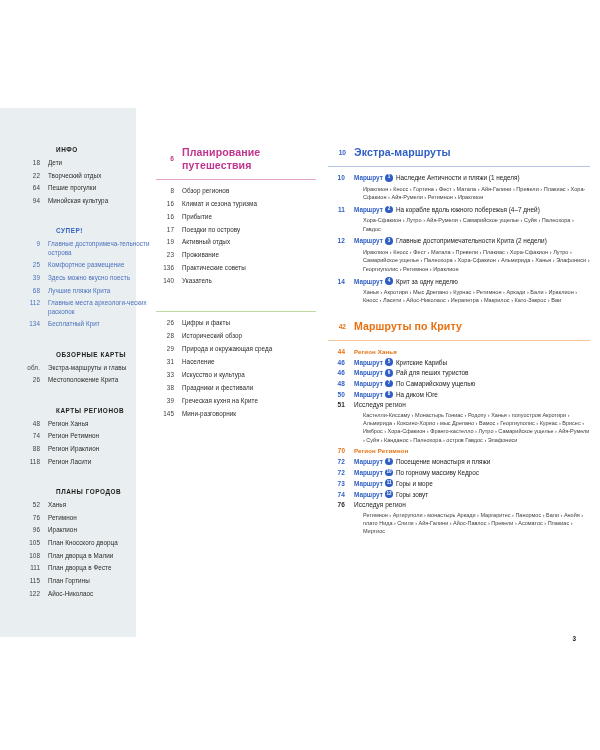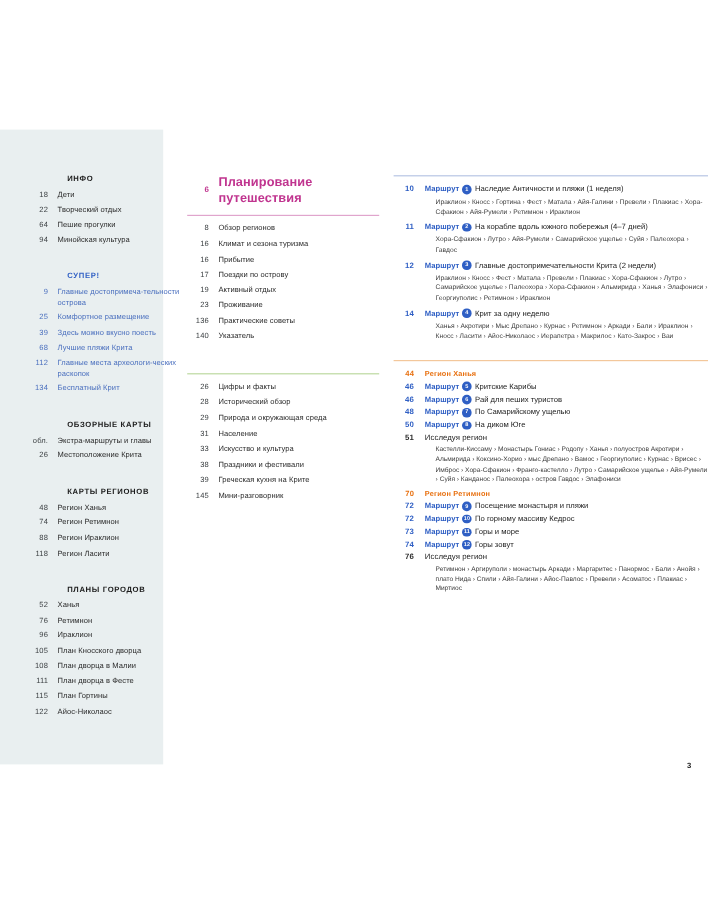--- a/index.html
+++ b/index.html
@@ -351,20 +351,24 @@
         </div>
         <div class="row">
           <div class="num">145</div>
           <div class="lbl">Мини-разговорник</div>
         </div>
       </div>
     </div>
 
   <div class="col" id="col-right">
       <div class="section sec-blue">
+        <div class="sec-head">
+          <div class="sec-num">10</div>
+          <div class="sec-title">Экстра-маршруты</div>
+        </div>
         <div class="rule"></div>
         <div class="xroute">
           <div class="route-row">
             <div class="num">10</div>
             <span class="route-word">Маршрут</span>
             <span class="badge">1</span>
             <span class="route-name">Наследие Античности и пляжи (1 неделя)</span>
           </div>
           <div class="itin">Ираклион › Кносс › Гортина › Фест › Матала › Айя-Галини › Превели › Плакиас › Хора-Сфакион › Айя-Румели › Ретимнон › Ираклион</div>
         </div>
@@ -390,20 +394,24 @@
           <div class="route-row">
             <div class="num">14</div>
             <span class="route-word">Маршрут</span>
             <span class="badge">4</span>
             <span class="route-name">Крит за одну неделю</span>
           </div>
           <div class="itin">Ханья › Акротири › Мыс Дрепано › Курнас › Ретимнон › Аркади › Бали › Ираклион › Кносс › Ласити › Айос-Николаос › Иерапетра › Макрилос › Като-Закрос › Ваи</div>
         </div>
       </div>
       <div class="section sec-orange">
+        <div class="sec-head">
+          <div class="sec-num">42</div>
+          <div class="sec-title">Маршруты по Криту</div>
+        </div>
         <div class="rule"></div>
         <div class="region-block">
           <div class="region-label">
             <div class="num">44</div>
             <div class="lbl">Регион Ханья</div>
           </div>
           <div class="route-row">
             <div class="num">46</div>
             <span class="route-word">Маршрут</span>
             <span class="badge">5</span>

